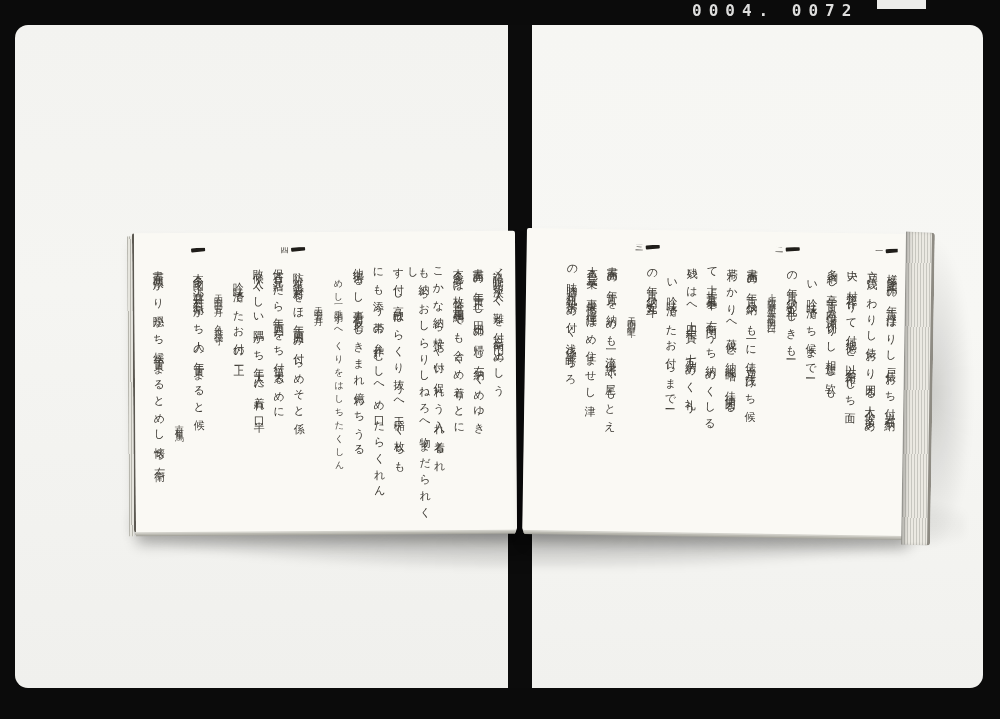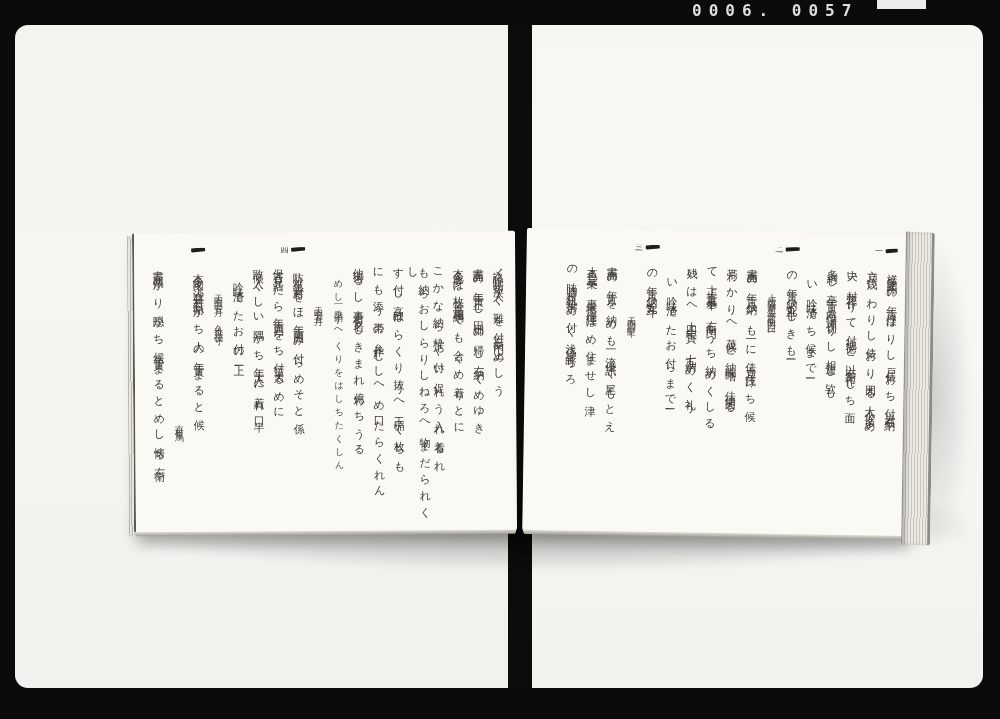--- a/index.html
+++ b/index.html
@@ -52,21 +52,21 @@
   .col.small .vtext{font-size:9px;letter-spacing:3px;opacity:0.85;}
   .sec-marker{position:relative;height:9px;margin-bottom:7px;flex:0 0 auto;}
   .sec-marker .bar{display:block;width:14px;height:3.5px;background:#1f1d19;border-radius:1px;transform:rotate(-5deg);}
   .sec-marker .sub{position:absolute;top:-3px;left:-10px;font-size:8px;color:#2b2822;}
 </style>
 </head>
 <body>
 
 <div class="stage">
 
-  <div class="counter">0006. 0057</div>
+  <div class="counter">0004. 0072</div>
   <div class="film-tab"></div>
 
   <div class="mat">
     <div class="panel left"></div>
     <div class="panel right"></div>
     <div class="gap-strip"></div>
 
     <div class="book-shadow"></div>
     <div class="edge-shadow"></div>
 

